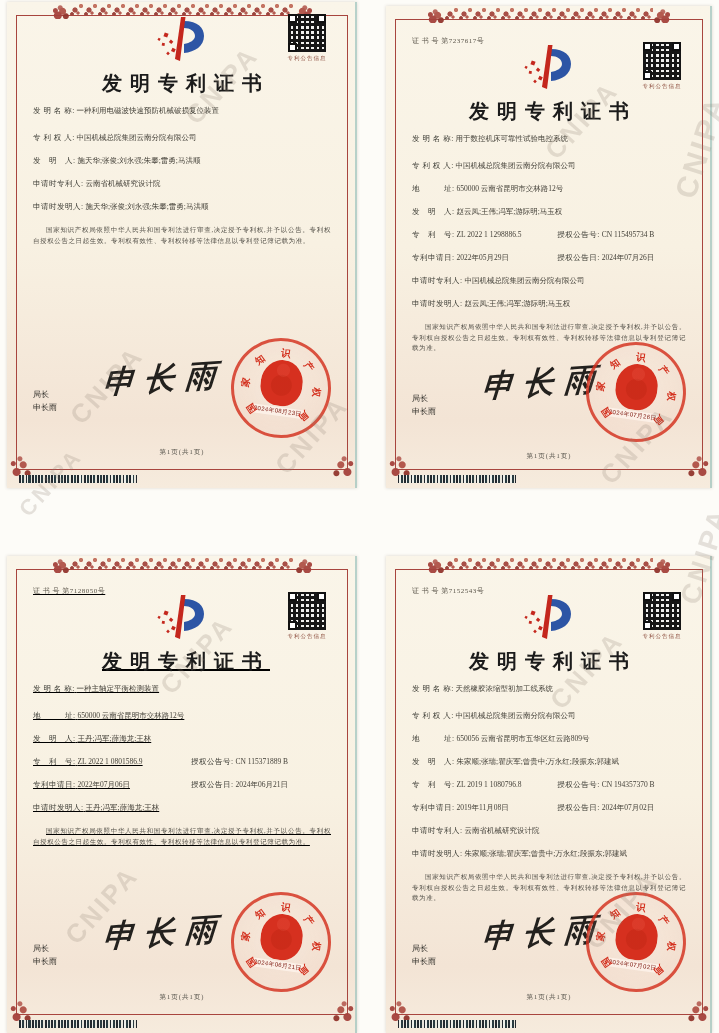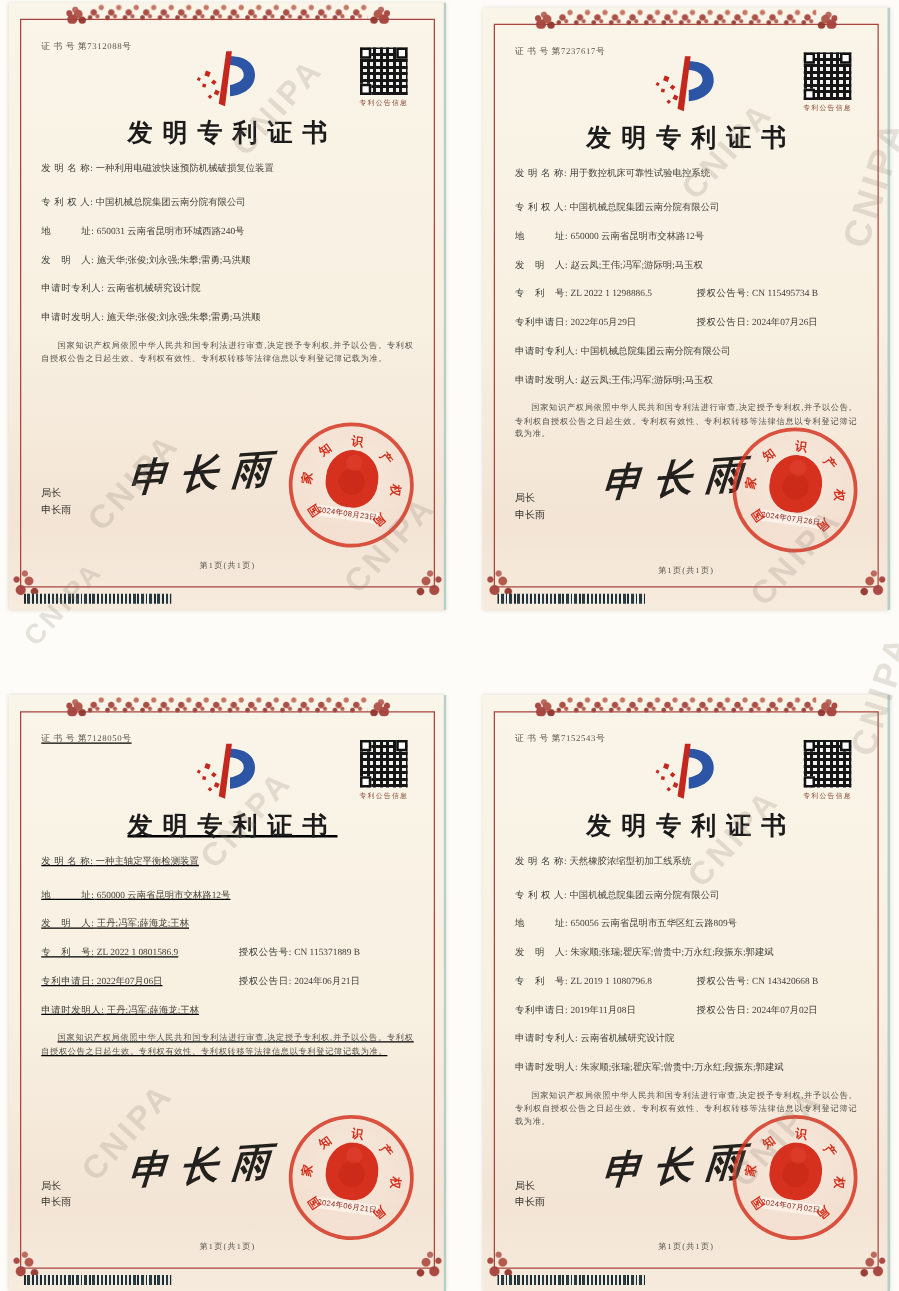--- a/index.html
+++ b/index.html
@@ -91,21 +91,20 @@
 <div class="page">
   <div class="cert" id="cert-slot-0">
   <div class="flourish"></div>
   <div class="frame"></div>
   <div class="orn tl"></div>
   <div class="orn tr"></div>
   <div class="orn bl"></div>
   <div class="orn br"></div>
 
   <div class="content">
-    <div class="cert-no">证 书 号 第7312088号</div>
 
     <div class="logo-band">
       <svg class="logo" width="58" height="50" viewBox="0 0 58 50">
         <path d="M31 7 C45 7 51 14 51 22 C51 32 42 38 31 39 L31 30 C37 29 42 26 42 22 C42 17 37 14 31 14 Z" fill="#2d55a5"></path>
         <path d="M28 3 L32.5 3 L27 47 L22 45 Z" fill="#c4271d"></path>
         <g fill="#c4271d">
           <rect x="11" y="19" width="4" height="4" transform="rotate(20 13 21)"></rect>
           <rect x="17" y="26" width="3.2" height="3.2" transform="rotate(40 18 27)"></rect>
           <rect x="9" y="29" width="2.8" height="2.8" transform="rotate(10 10 30)"></rect>
           <rect x="19" y="34" width="3.6" height="3.6" transform="rotate(25 20 35)"></rect>
@@ -129,24 +128,20 @@
     <div class="fields">
       <div class="frow gap">
         <span class="flabel">发 明 名 称:</span>
         <span>一种利用电磁波快速预防机械破损复位装置</span>
       </div>
       <div class="frow">
         <span class="flabel">专 利 权 人:</span>
         <span>中国机械总院集团云南分院有限公司</span>
       </div>
       <div class="frow">
-        <span class="flabel">地　　　址:</span>
-        <span>650031 云南省昆明市环城西路240号</span>
-      </div>
-      <div class="frow">
         <span class="flabel">发　明　人:</span>
         <span>施天华;张俊;刘永强;朱攀;雷勇;马洪顺</span>
       </div>
       <div class="frow">
         <span class="flabel">申请时专利人:</span>
         <span>云南省机械研究设计院</span>
       </div>
       <div class="frow">
         <span class="flabel">申请时发明人:</span>
         <span>施天华;张俊;刘永强;朱攀;雷勇;马洪顺</span>
@@ -432,21 +427,21 @@
       </div>
       <div class="frow">
         <span class="flabel">发　明　人:</span>
         <span>朱家顺;张瑞;瞿庆军;曾贵中;万永红;段振东;郭建斌</span>
       </div>
       <div class="frow">
         <span class="flabel">专　利　号:</span>
         <span>ZL 2019 1 1080796.8</span>
         <span class="pair2">
           <span class="flabel">授权公告号:</span>
-          <span>CN 143420668 B</span>
+          <span>CN 194357370 B</span>
         </span>
       </div>
       <div class="frow">
         <span class="flabel">专利申请日:</span>
         <span>2019年11月08日</span>
         <span class="pair2">
           <span class="flabel">授权公告日:</span>
           <span>2024年07月02日</span>
         </span>
       </div>

